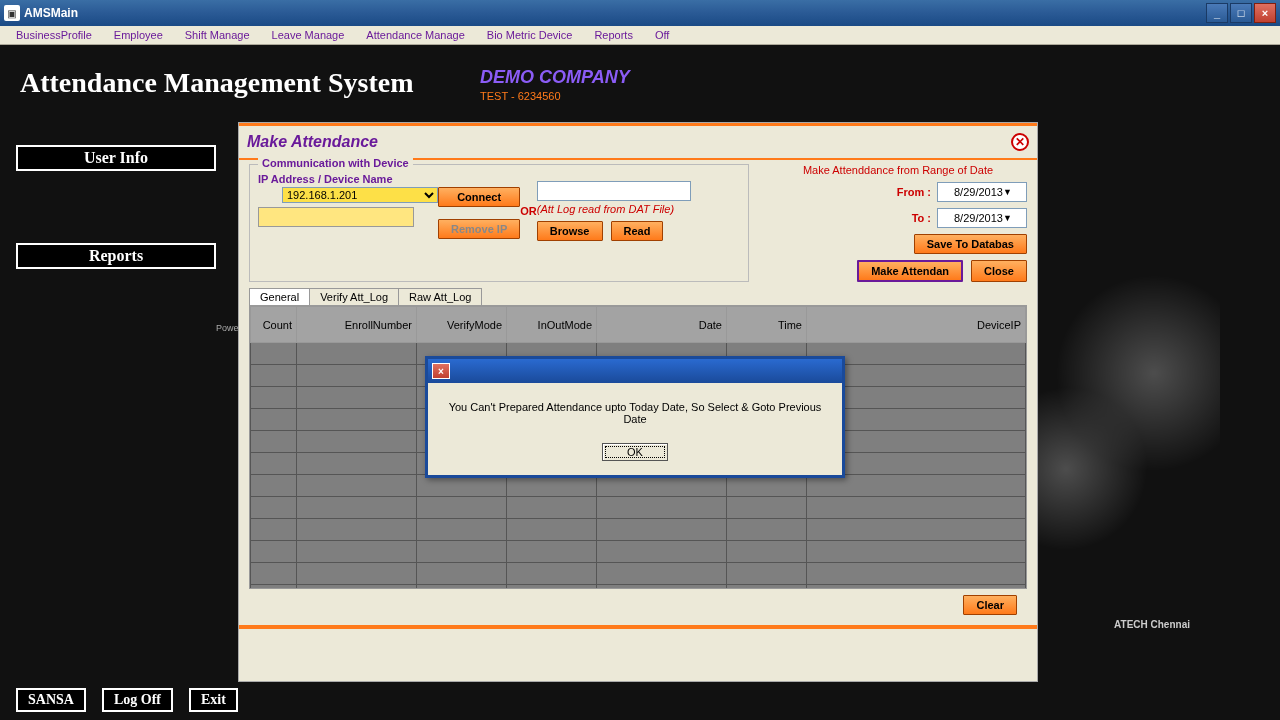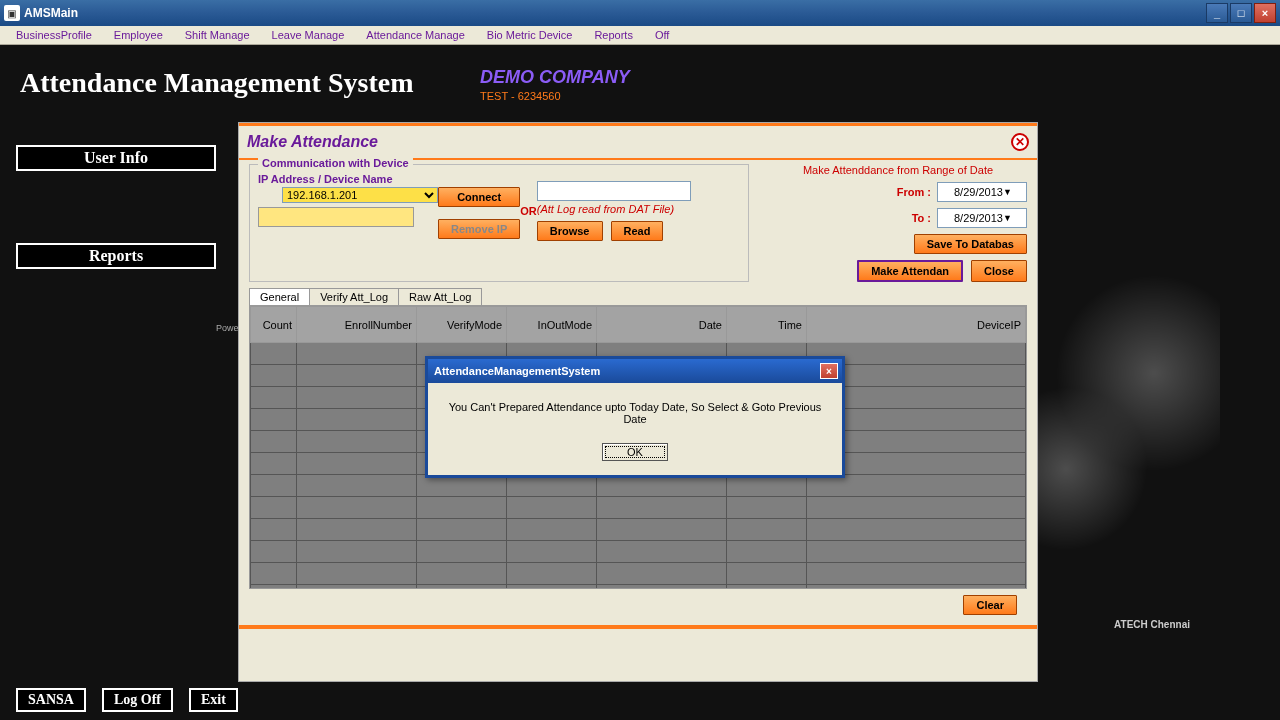--- a/index.html
+++ b/index.html
@@ -343,20 +343,19 @@
       <div class="clear-row">
         <button class="orange-btn">Clear</button>
       </div>
     </div>
     <div class="btm-bar"></div>
   </div>
 </div>
 
 <div class="modal">
   <div class="modal-titlebar">
-    <span class="mtitle">AttendanceManagementSystem</span>
     <span class="mclose">×</span>
   </div>
   <div class="modal-body">
     <div class="msg">You Can't Prepared Attendance upto Today Date, So Select &amp; Goto Previous Date</div>
     <button class="okbtn">OK</button>
   </div>
 </div>
 
 </body></html>

